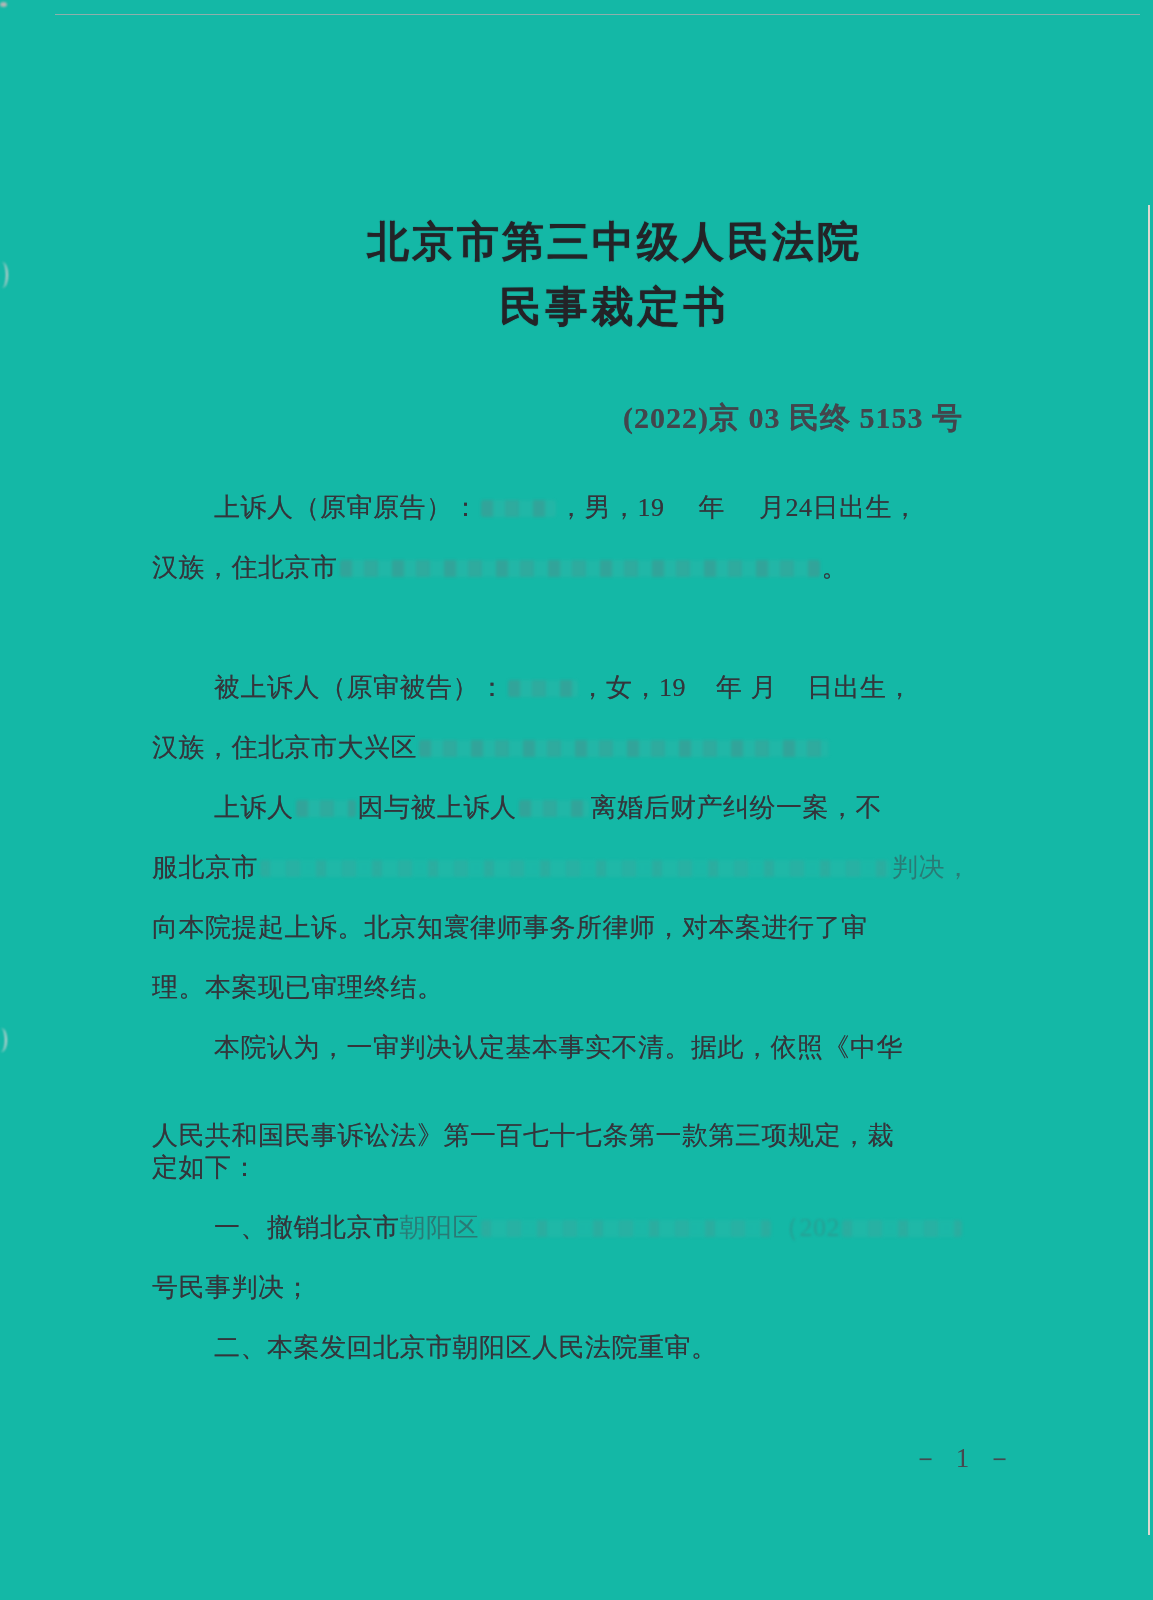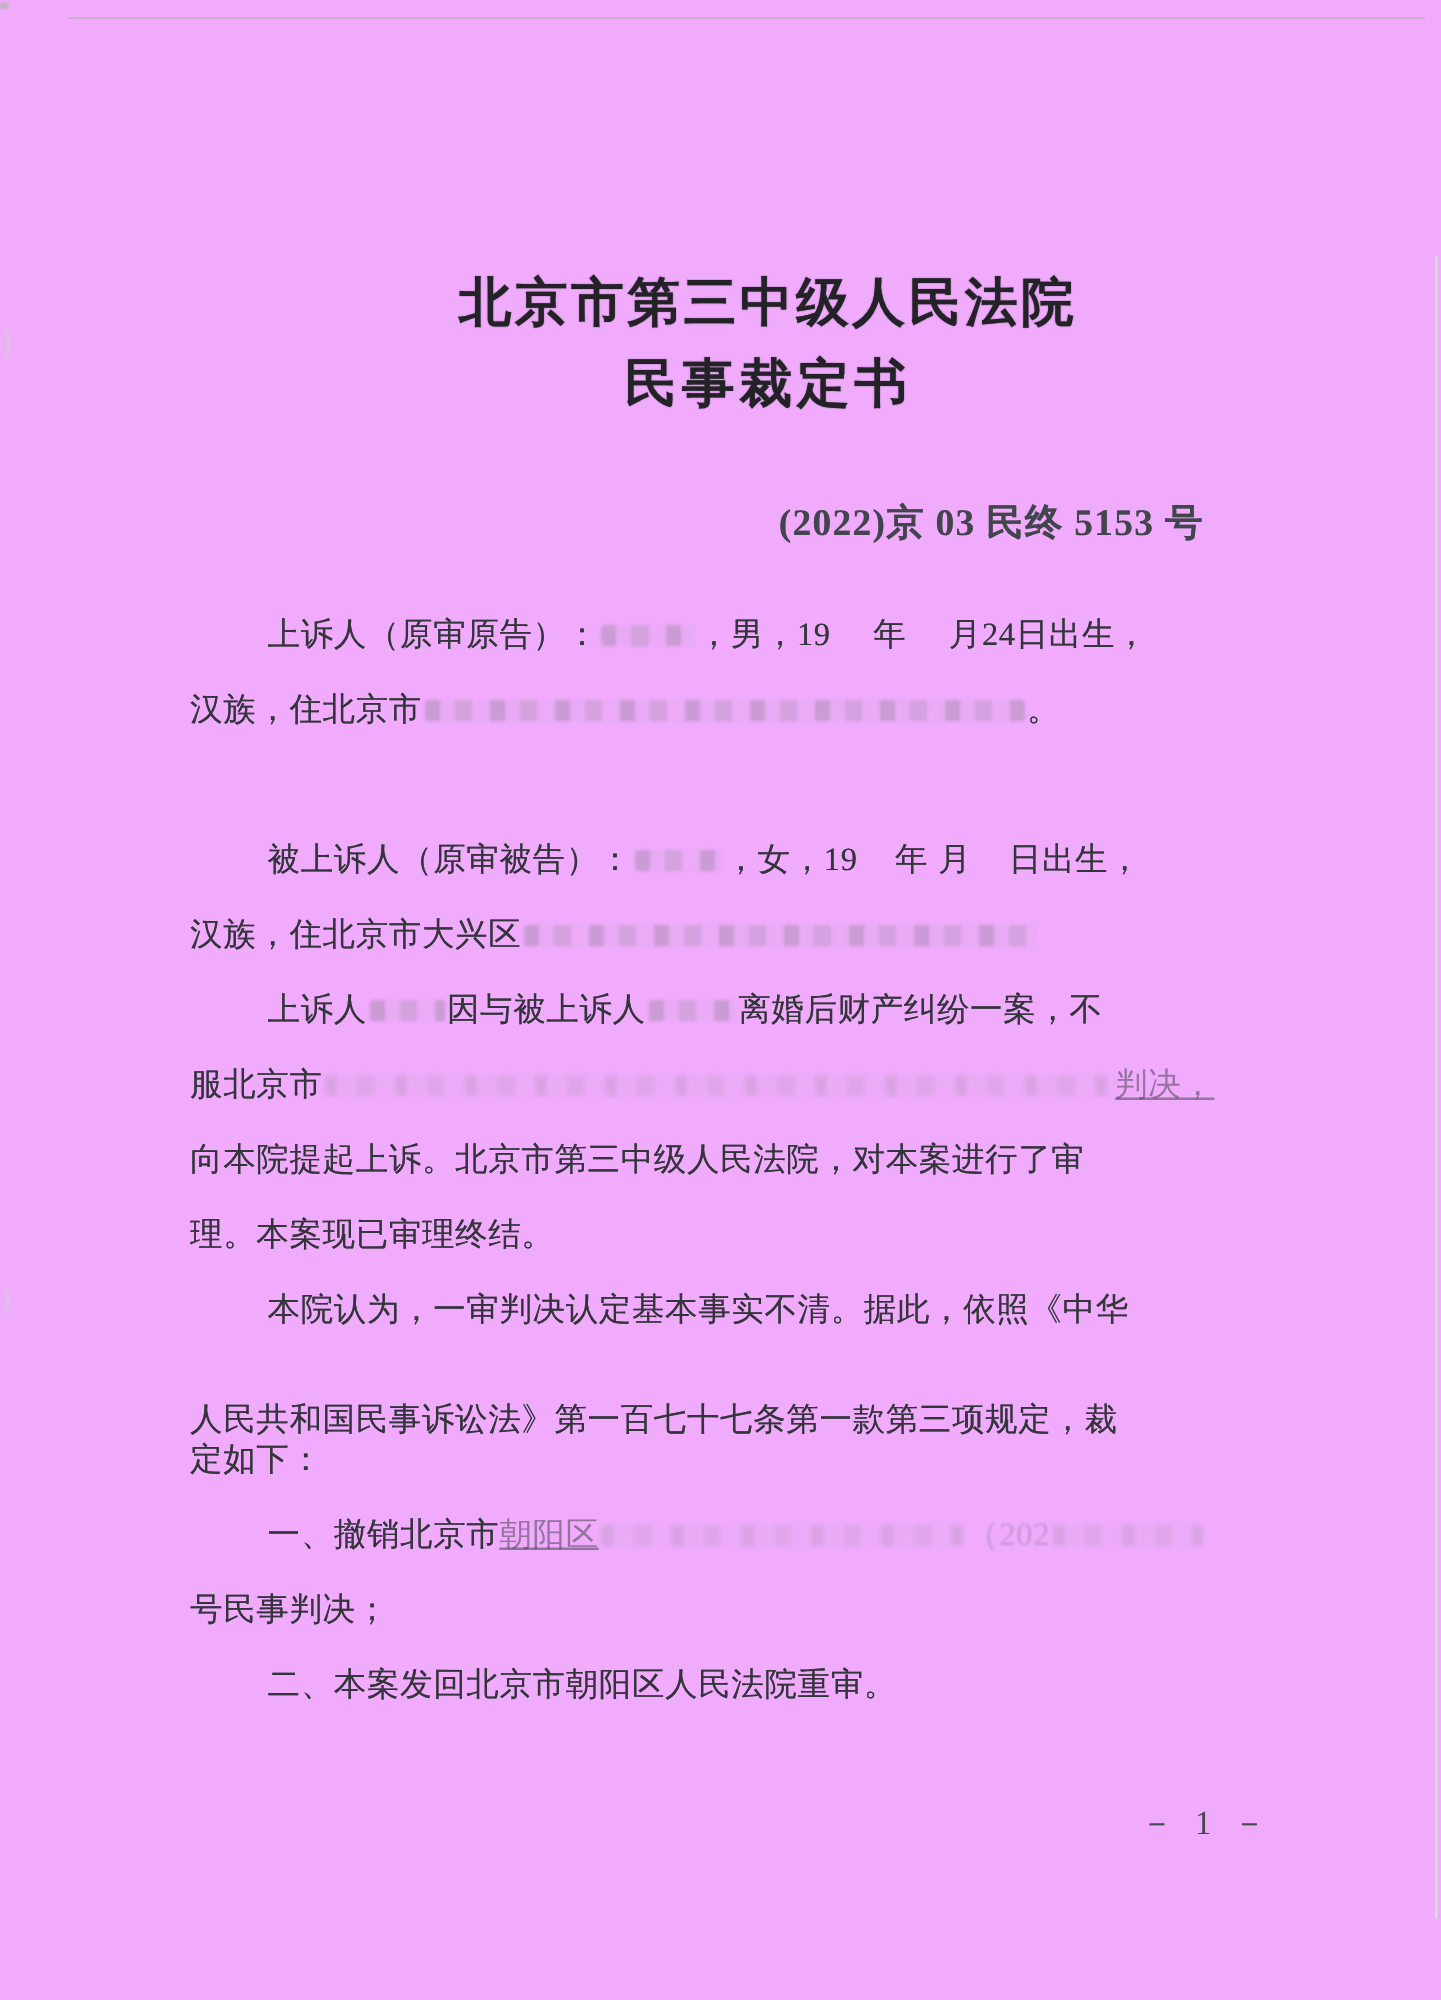--- a/index.html
+++ b/index.html
@@ -1,20 +1,20 @@
 <!DOCTYPE html>
 <html><head>
 <meta charset="utf-8">
 <style>
   html,body{margin:0;padding:0;background:#e9e9e9;}
   .page{
     position:relative;
     width:1153px;height:1600px;
     margin:0 auto;
-    background:#f0abfc;
+    background:#14b8a6;
     overflow:hidden;
     font-family:"Liberation Serif","DejaVu Serif",serif;
     color:#34353b;
   }
   
   .scan-topline{position:absolute;top:14px;left:55px;width:1085px;height:1px;background:#adadad;opacity:.8;}
   .scan-speck{position:absolute;top:2px;left:0px;width:7px;height:5px;background:#b6b6b6;border-radius:50%;filter:blur(1px);}
   .scan-edge-right{position:absolute;top:205px;right:3px;width:2px;height:1330px;background:#ddd9d0;filter:blur(.4px);}
   .scan-mark-left1{position:absolute;top:262px;left:-4px;width:10px;height:26px;border-right:2px solid #cfcfcf;border-radius:0 50% 50% 0;filter:blur(1px);}
   .scan-mark-left2{position:absolute;top:1028px;left:-5px;width:10px;height:24px;border-right:2px solid #d4d4d4;border-radius:0 50% 50% 0;filter:blur(1.2px);}
@@ -60,21 +60,21 @@
     filter:blur(1.4px);
   }
   .smudge.light{
     background:repeating-linear-gradient(90deg,
       rgba(130,131,136,.20) 0 10px,
       rgba(175,176,180,.07) 10px 26px,
       rgba(140,141,146,.16) 26px 40px,
       rgba(180,181,185,.05) 40px 56px);
     filter:blur(1.8px);
   }
-  .faint{color:rgba(63,65,72,.52);filter:blur(.4px);text-shadow:none;text-decoration:underline;}
+  .faint{color:rgba(63,65,72,.52);filter:blur(.4px);text-shadow:none;}
   .trace{color:rgba(90,92,100,.28);filter:blur(1px);text-shadow:none;}
 
   .pagenum{
     position:absolute;top:1440px;left:912px;
     font-size:27px;color:#46484f;
     letter-spacing:5px;white-space:nowrap;
   }
 </style>
 </head>
 <body>
@@ -111,21 +111,21 @@
 
   <div class="line" style="top:718px">
     <span>汉族，住北京市大兴区</span><span class="smudge" style="width:410px"></span>
   </div>
 
   <div class="line" style="top:838px">
     <span>服北京市</span><span class="smudge light" style="width:630px"></span><span class="faint">判决，</span>
   </div>
 
   <div class="line" style="top:898px">
-    <span>向本院提起上诉。北京市第三中级人民法院，对本案进行了审</span>
+    <span>向本院提起上诉。北京知寰律师事务所律师，对本案进行了审</span>
   </div>
 
   <div class="line" style="top:958px">
     <span>理。本案现已审理终结。</span>
   </div>
 
   <div class="line indent" style="top:1018px">
     <span>本院认为，一审判决认定基本事实不清。据此，依照《中华</span>
   </div>
 

